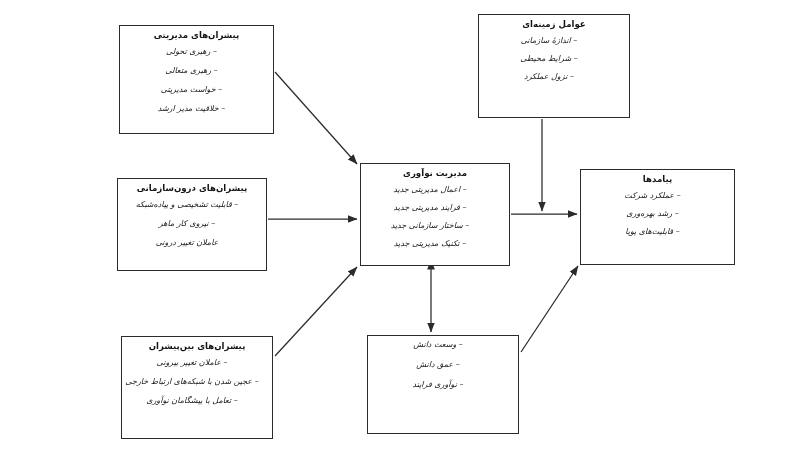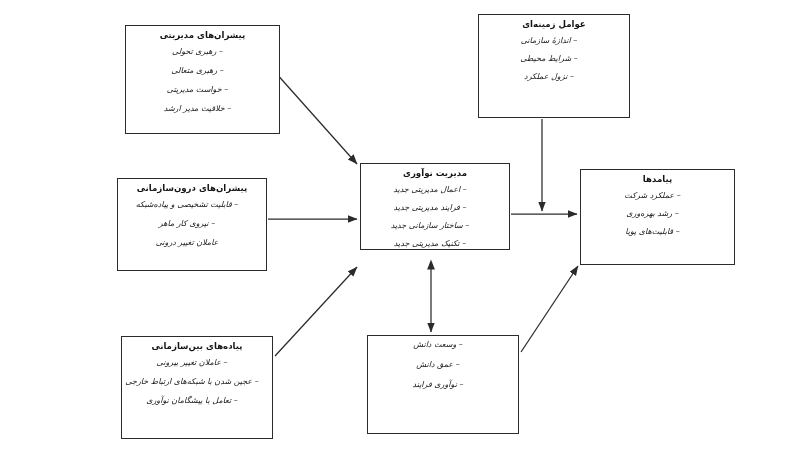--- a/index.html
+++ b/index.html
@@ -58,24 +58,24 @@
     line-height: 1.25;
     margin-bottom: 7px;
     text-align: center;
     white-space: nowrap;
   }
   .node-items li.no-dash::before { content: ""; }
   .node-items li::before {
     content: "\2013\00a0";
   }
   
-  #node-managerial   { left: 125px; top: 25px;  width: 155px; height: 109px; }
+  #node-managerial   { left: 119px; top: 25px;  width: 155px; height: 109px; }
   #node-contextual   { left: 478px; top: 14px;  width: 152px; height: 104px; }
   #node-internal     { left: 117px; top: 178px; width: 150px; height: 93px;  }
-  #node-core         { left: 360px; top: 163px; width: 150px; height: 87px; }
+  #node-core         { left: 360px; top: 163px; width: 150px; height: 103px; }
   #node-outcomes     { left: 580px; top: 169px; width: 155px; height: 96px;  }
   #node-interorg     { left: 121px; top: 336px; width: 152px; height: 103px; }
   #node-tech         { left: 367px; top: 335px; width: 152px; height: 99px;  }
 
   #node-core .node-items li,
   #node-outcomes .node-items li,
   #node-contextual .node-items li { margin-bottom: 8px; }
   #node-managerial .node-items li { margin-bottom: 9px; }
   #node-interorg .node-items li { margin-bottom: 9px; }
   #node-tech .node-items li { margin-bottom: 10px; }
@@ -152,21 +152,21 @@
   <div class="node" id="node-outcomes">
     <div class="node-title">پیامدها</div>
     <ul class="node-items">
       <li>عملکرد شرکت</li>
       <li>رشد بهره‌وری</li>
       <li>قابلیت‌های پویا</li>
     </ul>
   </div>
 
   <div class="node" id="node-interorg">
-    <div class="node-title">پیاده‌های بین‌سازمانی</div>
+    <div class="node-title">پیشران‌های بین‌پیشران</div>
     <ul class="node-items">
       <li>عاملان تغییر بیرونی</li>
       <li>عجین شدن با شبکه‌های ارتباط خارجی</li>
       <li>تعامل با پیشگامان نوآوری</li>
     </ul>
   </div>
 
   <div class="node" id="node-tech">
     <ul class="node-items">
       <li>وسعت دانش</li>

